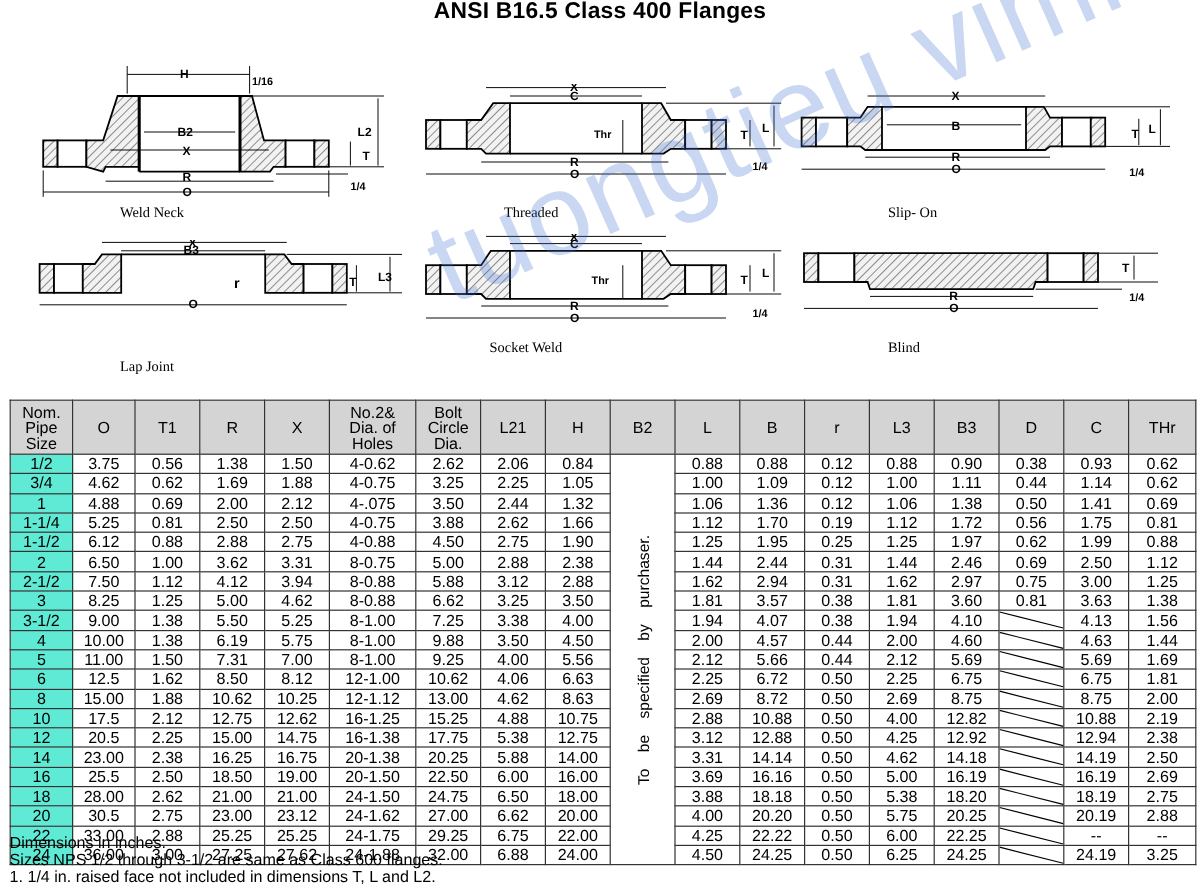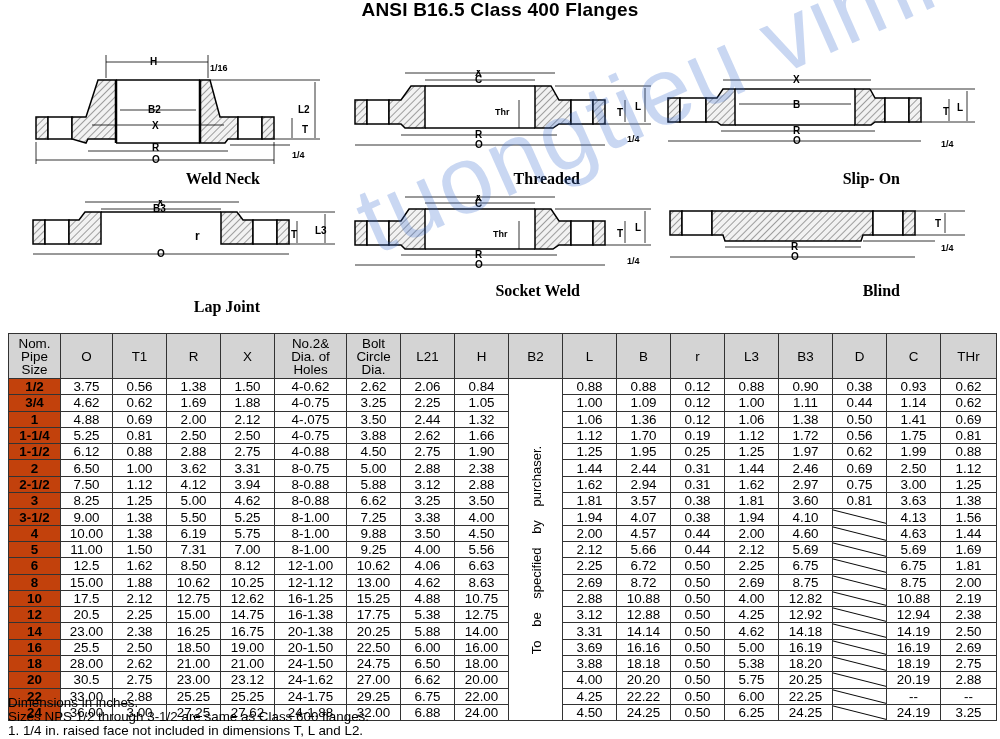--- a/index.html
+++ b/index.html
@@ -1,23 +1,23 @@
 <!DOCTYPE html>
 <html><head>
 <meta charset="utf-8">
 <style>
   html,body{margin:0;padding:0;background:#fff;}
   body{width:1000px;height:739px;position:relative;overflow:hidden;font-family:"Liberation Sans",sans-serif;color:#000;}
   .title{position:absolute;left:0;width:1000px;top:-1px;text-align:center;font-weight:bold;font-size:19px;letter-spacing:0.2px;}
   .draw{position:absolute;}
-  .cap{position:absolute;font-family:"Liberation Serif",serif;font-weight:bold;font-size:16px;text-align:right;}
+  .cap{position:absolute;font-family:"Liberation Serif",serif;font-weight:normal;font-size:12px;text-align:left;}
   table.spec{position:absolute;left:8px;top:333px;width:988px;border-collapse:collapse;table-layout:fixed;font-size:13.4px;}
   table.spec th{background:#d4d4d4;font-weight:normal;border:1.5px solid #333;height:44px;line-height:13px;padding:0;font-size:13.4px;}
   table.spec td{border:1.5px solid #333;height:15.3px;line-height:15px;padding:0;text-align:center;white-space:nowrap;}
-  table.spec td.size{background:#c2410c;font-weight:bold;}
+  table.spec td.size{background:#5eead4;}
   table.spec td.b2{vertical-align:middle;position:relative;}
   .b2text{position:absolute;left:50%;top:50%;transform:translate(-50%,-50%) rotate(-90deg);white-space:nowrap;font-size:13px;word-spacing:10px;}
   td.slash{position:relative;}
   td.slash svg{position:absolute;left:0;top:0;width:100%;height:100%;}
   
   tr.g-cont td.size{border-top-color:#d4d4d4;}
   .notes{position:absolute;left:8px;top:672px;font-size:13.4px;line-height:14.2px;margin-top:24px;}
   .wm{position:absolute;left:340px;top:175px;font-size:96px;color:rgba(60,110,210,0.28);transform:rotate(-24deg);transform-origin:left top;white-space:nowrap;pointer-events:none;letter-spacing:2px;}
 </style>
 </head>
@@ -189,21 +189,21 @@
       <text x="130" y="73" stroke="none">O</text>
     <line x1="210" y1="14" x2="306" y2="14"></line>
       <line x1="260" y1="50" x2="306" y2="50"></line>
     <line x1="300" y1="16" x2="300" y2="48"></line>
       <text x="290" y="36" stroke="none">L</text>
     <line x1="280" y1="26" x2="280" y2="48"></line>
       <text x="272" y="42" stroke="none">T</text>
     <text x="282" y="69" stroke="none" font-size="9">1/4</text>
   </g>
 </svg>
-<div class="cap" style="left:420px;top:282px;width:160px;">Socket Weld</div>
+<div class="cap" style="left:408px;top:282px;width:160px;">Socket Weld</div>
 
 <svg class="draw" style="left:665px;top:205px" width="320" height="65" viewBox="0 0 320 65">
   <g stroke="#000" stroke-width="1.5" fill="none">
     <rect x="5" y="6" width="12" height="24" fill="url(#hatch)"></rect>
     <rect x="17" y="6" width="30" height="24" fill="#fff"></rect>
     <path d="M47 6 L208 6 L208 30 L198 30 L196 36 L60 36 L58 30 L47 30 Z" fill="url(#hatch)"></path>
     <rect x="208" y="6" width="30" height="24" fill="#fff"></rect>
     <rect x="238" y="6" width="12" height="24" fill="url(#hatch)"></rect>
   </g>
   <g stroke="#000" stroke-width="0.8" fill="#000" font-family="Liberation Sans, sans-serif" font-size="10" font-weight="bold">

